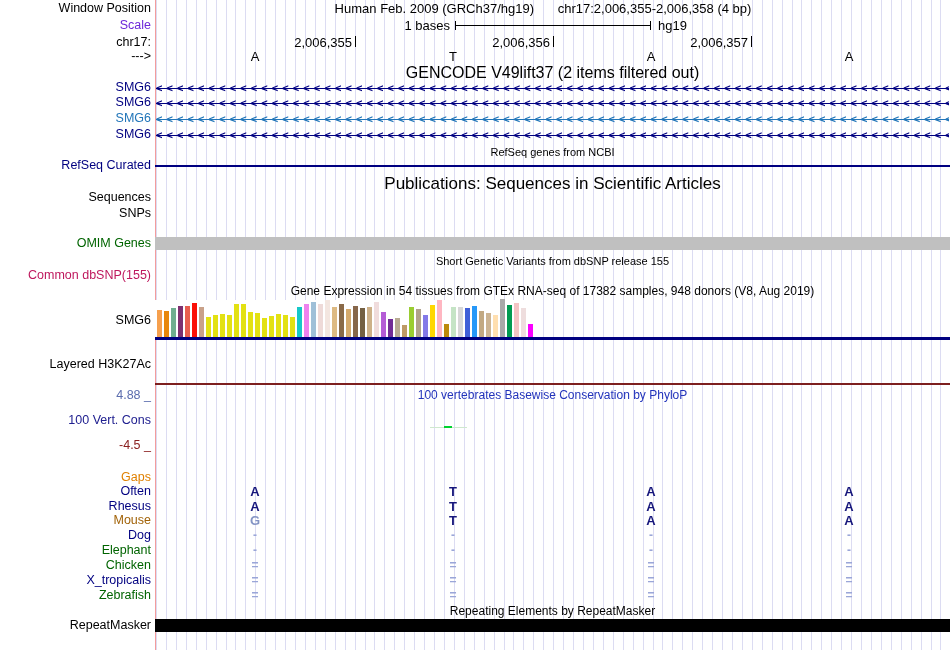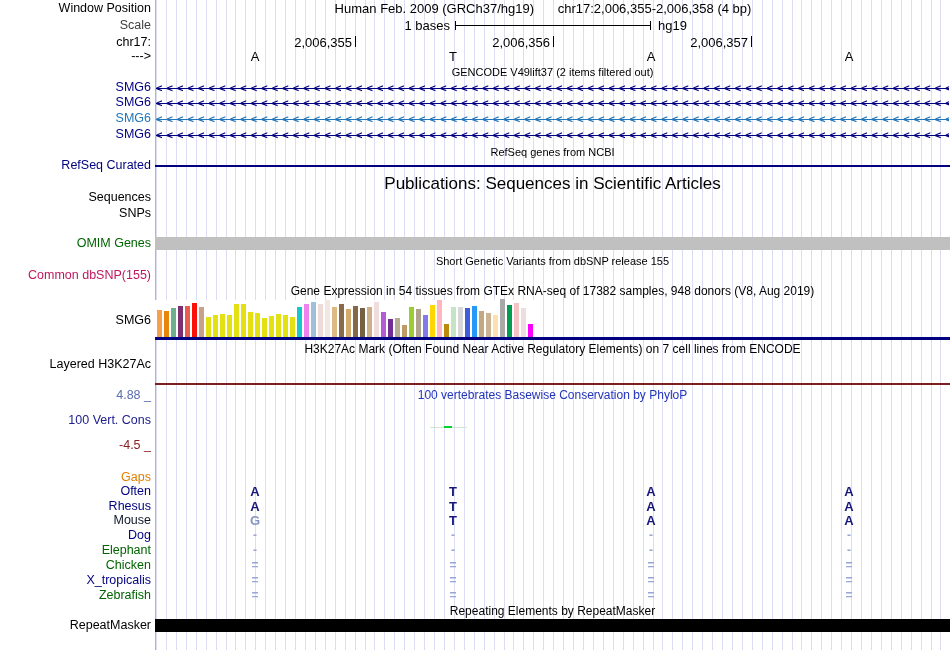--- a/index.html
+++ b/index.html
@@ -110,41 +110,40 @@
       <div class="gbar" style="left: 359px; height: 34px; background: rgb(244, 196, 196);"></div>
       <div class="gbar" style="left: 366px; height: 29px; background: rgb(238, 221, 221);"></div>
       <div class="gbar" style="left: 373px; height: 13px; background: rgb(251, 0, 255);"></div>
     </div>
   <div class="hline gtexbase"></div>
   <div class="hline h3kline"></div>
   <div class="consfaint"></div>
   <div class="consdash"></div>
   <div class="hline rmskbar"></div>
 <div class="lbl" style="top: 2px; color: rgb(0, 0, 0);">Window Position</div>
-    <div class="lbl" style="top: 19px; color: #404040;">Scale</div>
+    <div class="lbl" style="top: 19px; color: #6d28d9;">Scale</div>
     <div class="lbl" style="top: 36px; color: rgb(0, 0, 0);">chr17:</div>
     <div class="lbl" style="top: 50px; color: rgb(0, 0, 0);">---&gt;</div>
     <div class="lbl" style="top: 159px; color: rgb(0, 0, 128);">RefSeq Curated</div>
     <div class="lbl" style="top: 191px; color: rgb(0, 0, 0);">Sequences</div>
     <div class="lbl" style="top: 207px; color: rgb(0, 0, 0);">SNPs</div>
     <div class="lbl" style="top: 237px; color: rgb(0, 100, 0);">OMIM Genes</div>
     <div class="lbl" style="top: 269px; color: #be185d;">Common dbSNP(155)</div>
     <div class="lbl" style="top: 314px; color: rgb(0, 0, 0);">SMG6</div>
     <div class="lbl" style="top: 358px; color: rgb(0, 0, 0);">Layered H3K27Ac</div>
     <div class="lbl" style="top: 389px; color: rgb(91, 109, 174);">4.88 _</div>
     <div class="lbl" style="top: 414px; color: rgb(32, 32, 144);">100 Vert. Cons</div>
     <div class="lbl" style="top: 439px; color: rgb(139, 32, 32);">-4.5 _</div>
     <div class="lbl" style="top: 471px; color: rgb(224, 128, 0);">Gaps</div>
     <div class="lbl" style="top: 619px; color: rgb(0, 0, 0);">RepeatMasker</div>
-    <div class="title" style="top: 66px; color: rgb(0, 0, 0); font-size: 11px;">GENCODE V49lift37 (2 items filtered out)</div>
+    <div class="title" style="top: 66px; color: rgb(0, 0, 0); font-size: 16px;">GENCODE V49lift37 (2 items filtered out)</div>
     <div class="title" style="top: 146px; color: rgb(0, 0, 0); font-size: 11px;">RefSeq genes from NCBI</div>
     <div class="title" style="top: 177px; color: rgb(0, 0, 0); font-size: 17px;">Publications: Sequences in Scientific Articles</div>
     <div class="title" style="top: 255px; color: rgb(0, 0, 0); font-size: 11px;">Short Genetic Variants from dbSNP release 155</div>
     <div class="title" style="top: 285px; color: rgb(0, 0, 0); font-size: 12px;">Gene Expression in 54 tissues from GTEx RNA-seq of 17382 samples, 948 donors (V8, Aug 2019)</div>
-    <div class="title" style="top: 343px; color: rgb(0, 0, 0); font-size: 12px;">H3K27Ac Mark (Often Found Near Active Regulatory Elements) on 7 cell lines from ENCODE</div>
     <div class="title" style="top: 389px; color: rgb(34, 51, 187); font-size: 12px;">100 vertebrates Basewise Conservation by PhyloP</div>
     <div class="title" style="top: 605px; color: rgb(0, 0, 0); font-size: 12px;">Repeating Elements by RepeatMasker</div>
     <div class="coordlbl" style="left: 260px; top: 36px;">2,006,355</div>
     <div class="coordtick" style="left: 355px; top: 36px;"></div>
     <div class="coordlbl" style="left: 458px; top: 36px;">2,006,356</div>
     <div class="coordtick" style="left: 553px; top: 36px;"></div>
     <div class="coordlbl" style="left: 656px; top: 36px;">2,006,357</div>
     <div class="coordtick" style="left: 751px; top: 36px;"></div>
     <div class="basetop" style="left: 248px;">A</div>
     <div class="basetop" style="left: 446px;">T</div>
@@ -161,21 +160,21 @@
     <div class="lbl" style="top: 485px; color: rgb(0, 0, 128);">Often</div>
     <div class="abase" style="left: 247px; top: 485px;">A</div>
     <div class="abase" style="left: 445px; top: 485px;">T</div>
     <div class="abase" style="left: 643px; top: 485px;">A</div>
     <div class="abase" style="left: 841px; top: 485px;">A</div>
     <div class="lbl" style="top: 500px; color: rgb(0, 0, 128);">Rhesus</div>
     <div class="abase" style="left: 247px; top: 500px;">A</div>
     <div class="abase" style="left: 445px; top: 500px;">T</div>
     <div class="abase" style="left: 643px; top: 500px;">A</div>
     <div class="abase" style="left: 841px; top: 500px;">A</div>
-    <div class="lbl" style="top: 514px; color: #0f172a;">Mouse</div>
+    <div class="lbl" style="top: 514px; color: #a16207;">Mouse</div>
     <div class="abase faded" style="left: 247px; top: 514px;">G</div>
     <div class="abase" style="left: 445px; top: 514px;">T</div>
     <div class="abase" style="left: 643px; top: 514px;">A</div>
     <div class="abase" style="left: 841px; top: 514px;">A</div>
     <div class="lbl" style="top: 529px; color: rgb(0, 0, 128);">Dog</div>
     <div class="agap" style="left: 247px; top: 529px;">-</div>
     <div class="agap" style="left: 445px; top: 529px;">-</div>
     <div class="agap" style="left: 643px; top: 529px;">-</div>
     <div class="agap" style="left: 841px; top: 529px;">-</div>
     <div class="lbl" style="top: 544px; color: rgb(0, 100, 0);">Elephant</div>

